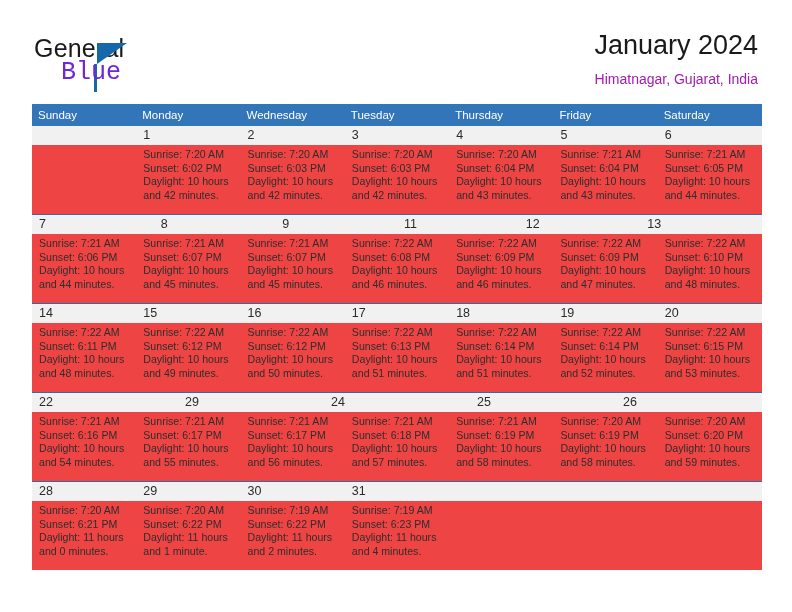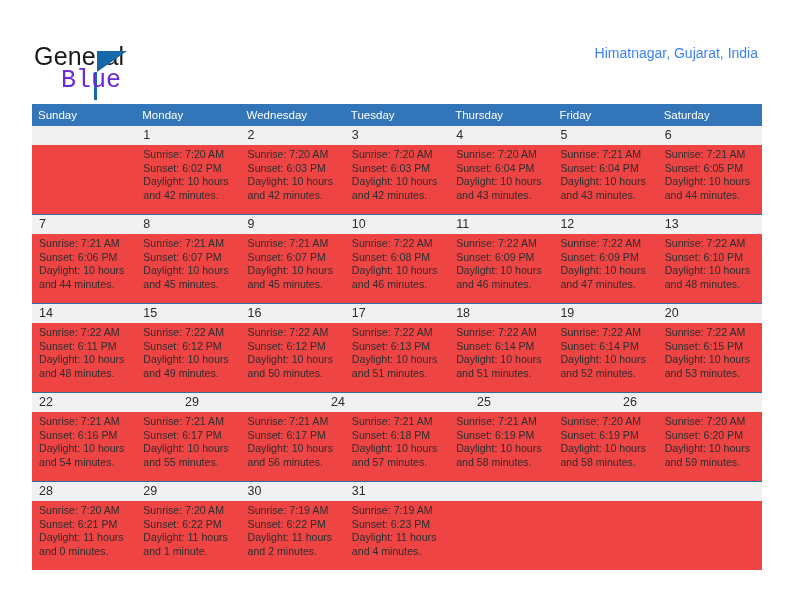--- a/index.html
+++ b/index.html
@@ -18,21 +18,21 @@
   .page {
     position: relative;
     width: 792px;
     height: 612px;
     box-sizing: border-box;
   }
 
   
   .header {
     position: absolute;
-    left: 0; top: 8px;
+    left: 0; top: 0;
     width: 792px;
     height: 100px;
   }
 
   .logo {
     position: absolute;
     left: 34px;
     top: 34px;
     width: 200px;
     height: 56px;
@@ -76,21 +76,21 @@
     text-align: right;
   }
   .cal-title {
     font-size: 27px;
     color: #1a1a1a;
     line-height: 34px;
     white-space: nowrap;
   }
   .cal-sub {
     font-size: 14px;
-    color: #3b82f6;
+    color: #a21caf;
     line-height: 20px;
     margin-top: 7px;
     white-space: nowrap;
   }
 
   
   .calendar {
     position: absolute;
     left: 32px;
     top: 104px;
@@ -161,20 +161,21 @@
   <div class="header">
 
     <div class="logo">
       <span class="logo-general">General</span>
       <span class="logo-tri"></span>
       <span class="logo-bar"></span>
       <span class="logo-blue">Blue</span>
     </div>
 
     <div class="title-wrap">
+      <div class="cal-title">January 2024</div>
       <div class="cal-sub">Himatnagar, Gujarat, India</div>
     </div>
 
   </div>
 
   <div class="calendar">
     <div class="weekday-row" id="weekday-row">
         <div class="weekday">Sunday</div>
         <div class="weekday">Monday</div>
         <div class="weekday">Wednesday</div>
@@ -232,21 +233,20 @@
               <div class="line">Daylight: 10 hours</div>
               <div class="line">and 44 minutes.</div>
             </div>
           </div>
         </div>
         <div class="week">
           <div class="week-daynums">
             <div class="daynum-cell">7</div>
             <div class="daynum-cell">8</div>
             <div class="daynum-cell">9</div>
-            <div class="daynum-cell">10</div>
             <div class="daynum-cell">11</div>
             <div class="daynum-cell">12</div>
             <div class="daynum-cell">13</div>
           </div>
           <div class="week-body">
             <div class="body-cell">
               <div class="line">Sunrise: 7:21 AM</div>
               <div class="line">Sunset: 6:06 PM</div>
               <div class="line">Daylight: 10 hours</div>
               <div class="line">and 44 minutes.</div>

